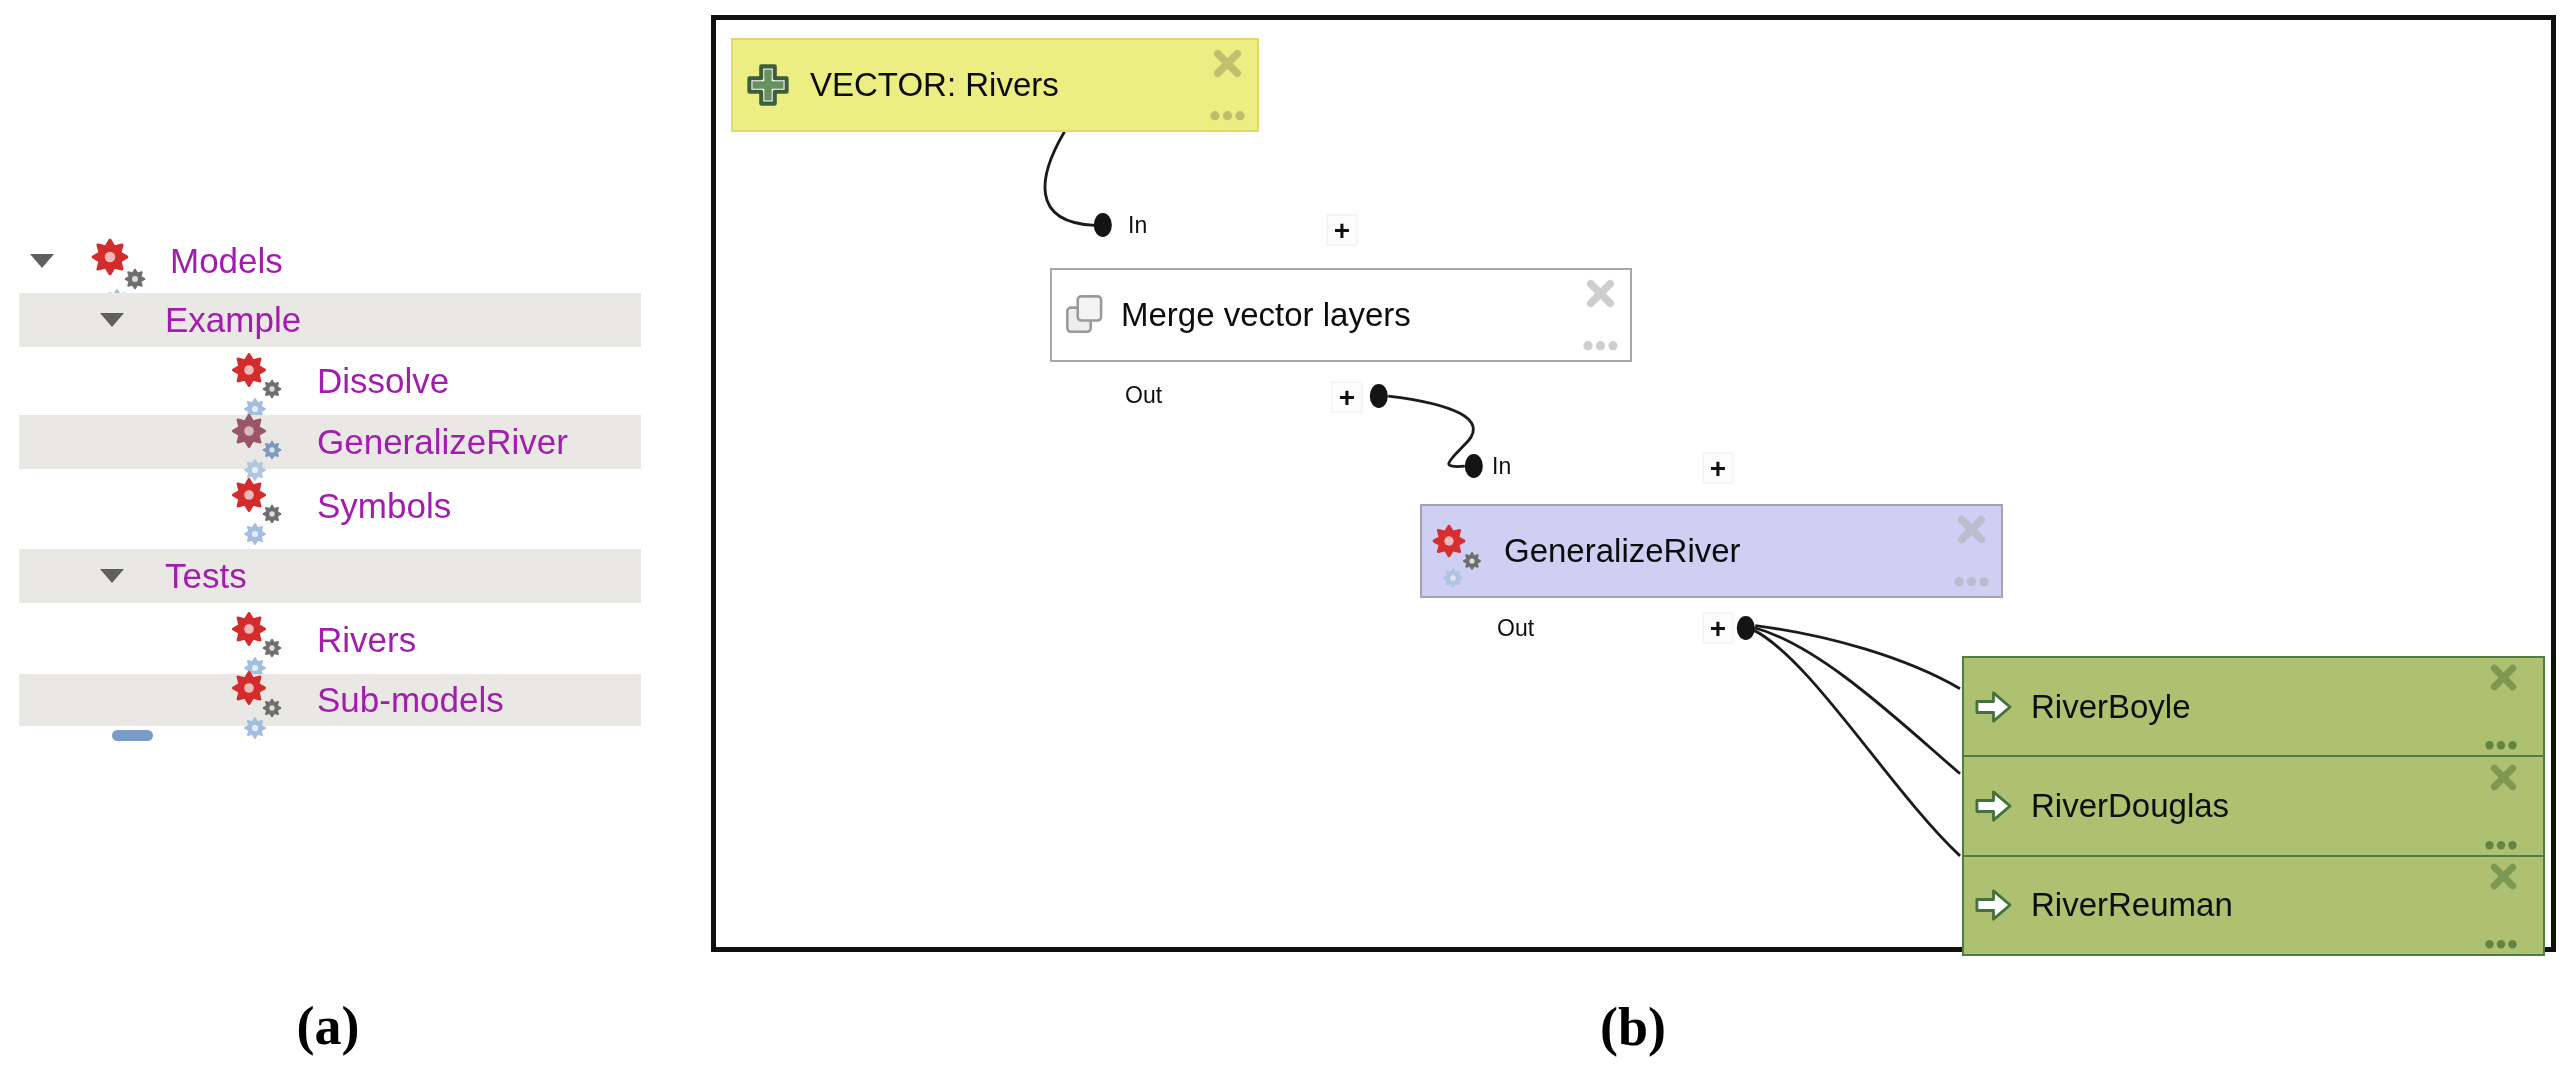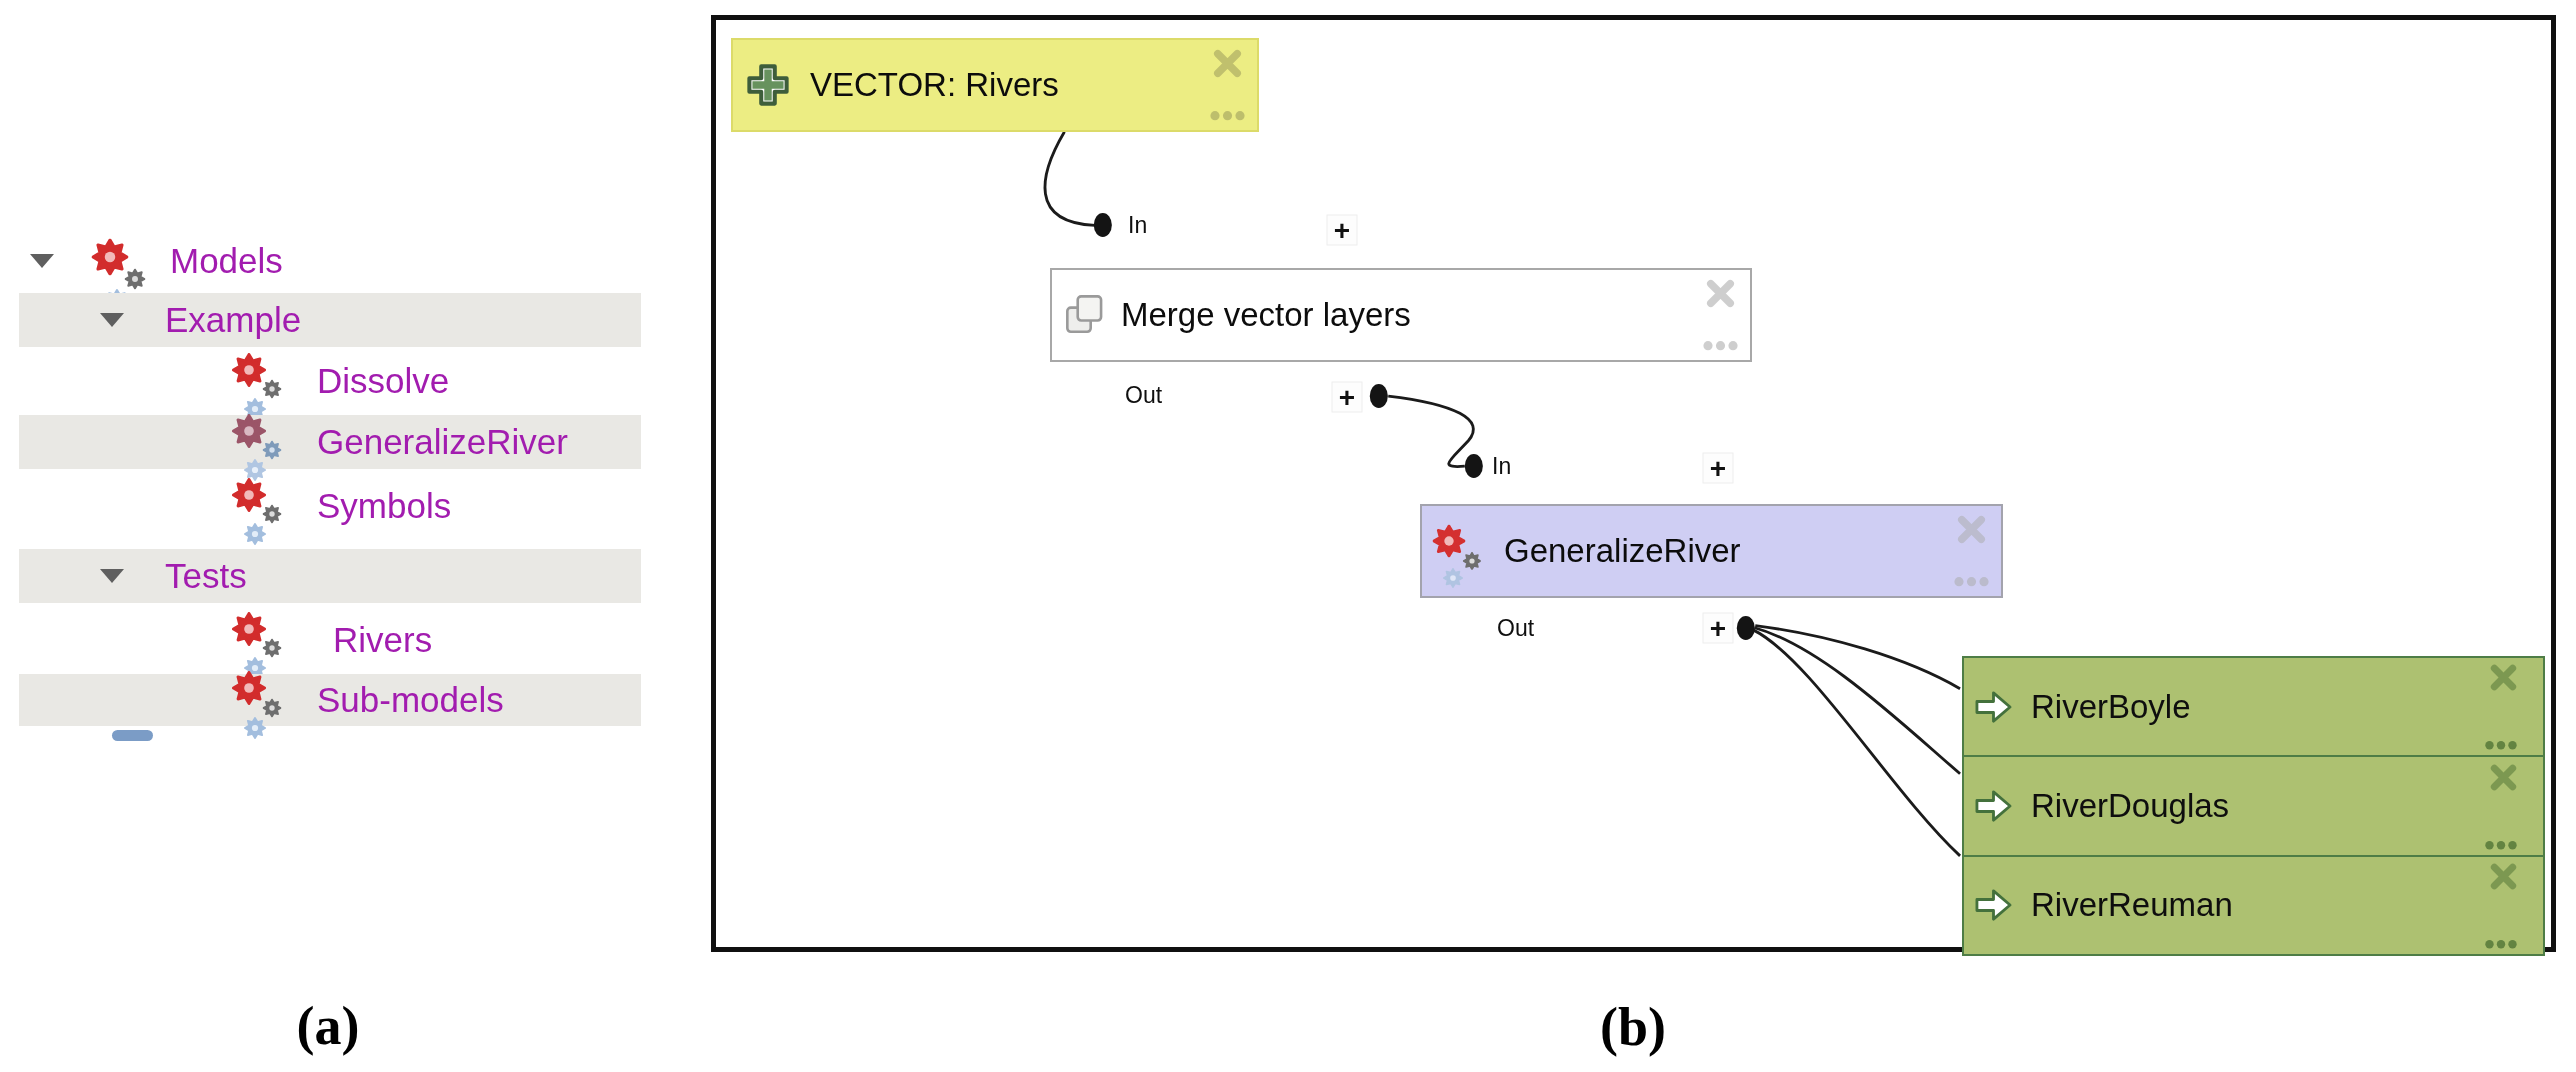--- a/index.html
+++ b/index.html
@@ -27,21 +27,21 @@
 
   .node{position:absolute;box-sizing:border-box}
   .node .title{position:absolute;font-size:33px;color:#0c0c0c;top:50%;
        transform:translateY(-50%);white-space:nowrap}
   .node-icon{position:absolute}
   .xicon{position:absolute;opacity:.85}
   .dots{position:absolute;opacity:.9}
 
   #node-vector{left:731px;top:38px;width:528px;height:94px;
        background:#eced83;border:2.1px solid #dcdb69}
-  #node-merge{left:1050px;top:268px;width:702px;height:94px;
+  #node-merge{left:1050px;top:268px;width:582px;height:94px;
        background:#ffffff;border:2.1px solid #a8a8a8}
   #node-gen{left:1420px;top:504px;width:583px;height:94px;
        background:#cfcef3;border:2.1px solid #a3a3ad}
 
   #outputs{position:absolute;left:1962px;top:656px;width:583px;height:300px;
        border:2.8px solid #4e7d46;background:#adc171;box-sizing:border-box;
        display:flex;flex-direction:column}
   .outrow{flex:1;position:relative}
   .outrow + .outrow{border-top:2.8px solid #4e7d46}
   .outrow .title{position:absolute;font-size:33px;color:#0e0e0e;top:50%;
@@ -159,21 +159,21 @@
         <circle r="3.4" fill="#f2b9b9"></circle>
       </svg>
     <svg class="gear" style="left:253px;top:35px;width:19px;height:19px;color:#6e6e6e" viewBox="-12 -12 24 24">
         <use href="#gear-shape"></use>
         <circle r="3.4" fill="#dcdcdc"></circle>
       </svg>
     <svg class="gear" style="left:236px;top:55px;width:22px;height:22px;color:#a3bede" viewBox="-12 -12 24 24">
         <use href="#gear-shape"></use>
         <circle r="3.4" fill="#e3edf8"></circle>
       </svg>
-    <span class="tree-label" style="left:314px">Rivers</span>
+    <span class="tree-label" style="left:298px">Rivers</span>
   </div>
 
   <div class="tree-row band" style="top:674px;height:52px">
     <svg class="gear" style="left:230px;top:14px;width:34px;height:34px;color:#d22c2c" viewBox="-12 -12 24 24">
         <use href="#gear-shape"></use>
         <circle r="3.4" fill="#f2b9b9"></circle>
       </svg>
     <svg class="gear" style="left:253px;top:34px;width:19px;height:19px;color:#6e6e6e" viewBox="-12 -12 24 24">
         <use href="#gear-shape"></use>
         <circle r="3.4" fill="#dcdcdc"></circle>

